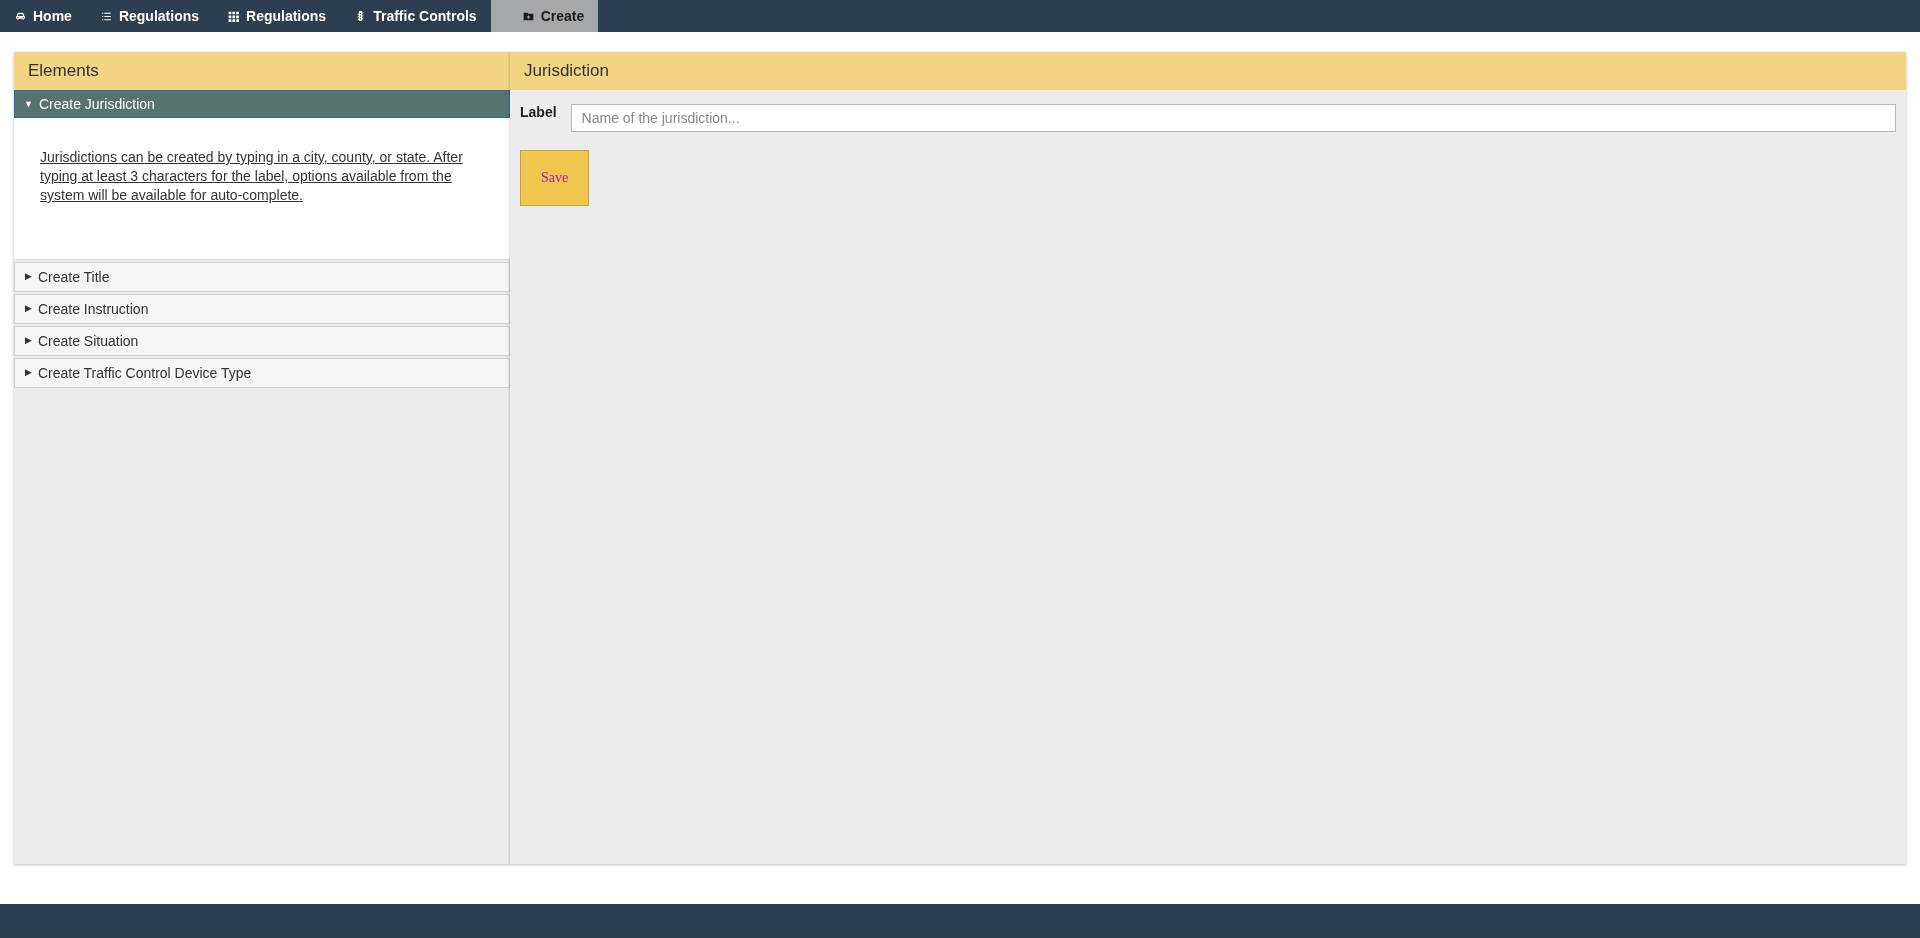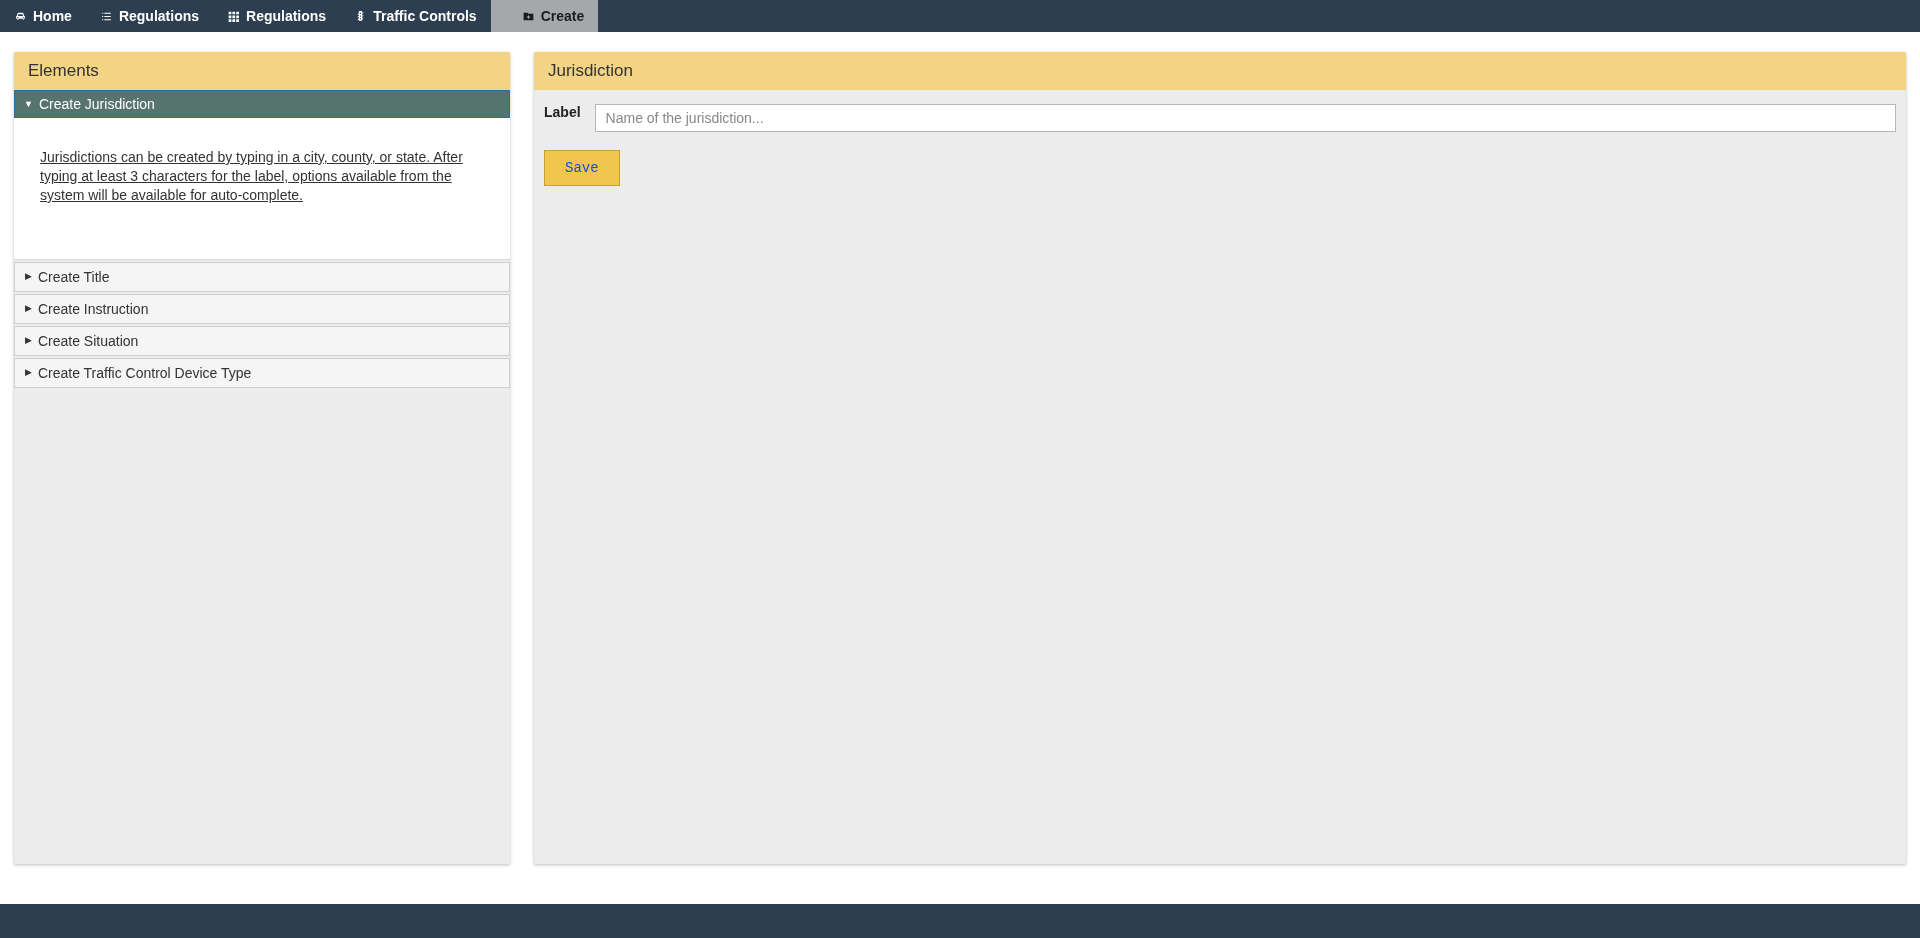--- a/index.html
+++ b/index.html
@@ -37,21 +37,20 @@
     color: #1b1b1b;
     padding-left: 31px;
   }
   .nav-icon { display: inline-flex; align-items: center; }
   .nav-icon svg { width: 13px; height: 13px; fill: currentColor; }
 
   
   .content {
     flex: 1 0 auto;
     display: flex;
-    gap: 24px;
     padding: 20px 14px 40px 14px;
   }
   .panel {
     background: #ececec;
     box-shadow: 0 1px 3px rgba(0,0,0,0.25);
   }
   .panel-left {
     width: 496px;
     min-height: 570px;
   }
@@ -122,25 +121,25 @@
     border: 1px solid #b7b7b7;
     background: #fff;
     padding: 0 10px;
     font-size: 14px;
     border-radius: 0;
   }
   .form-input::placeholder { color: #888; }
   .btn-save {
     background: #f0c64e;
     border: 1px solid #c6a23a;
-    color: #1d4ed8;
-    font-size: 14px;
-    padding: 9px 20px;
+    color: #a21caf;
+    font-size: 14px;
+    padding: 19px 20px;
     cursor: pointer;
-    font-family: Liberation Mono, monospace;
+    font-family: Liberation Serif, serif;
   }
 
   
   .footer {
     flex-shrink: 0;
     height: 34px;
     background: #2c3e50;
   }
 </style>
 </head>

